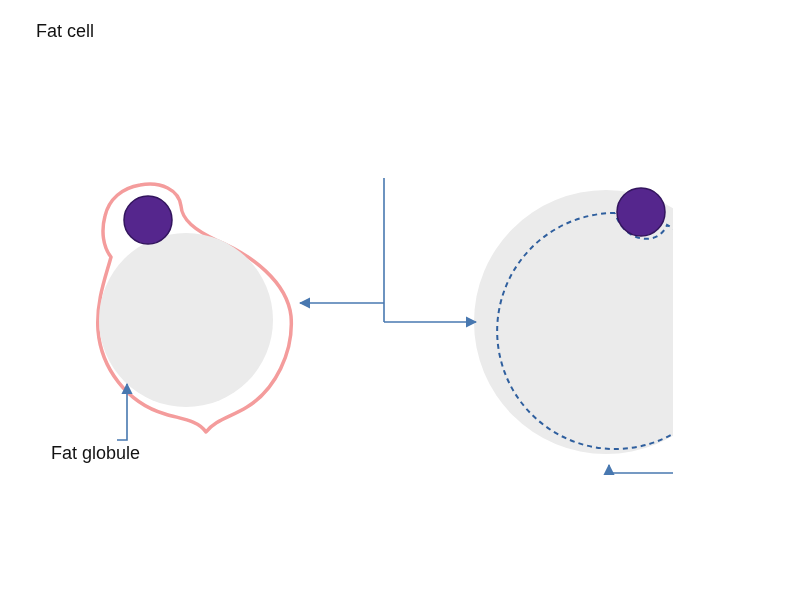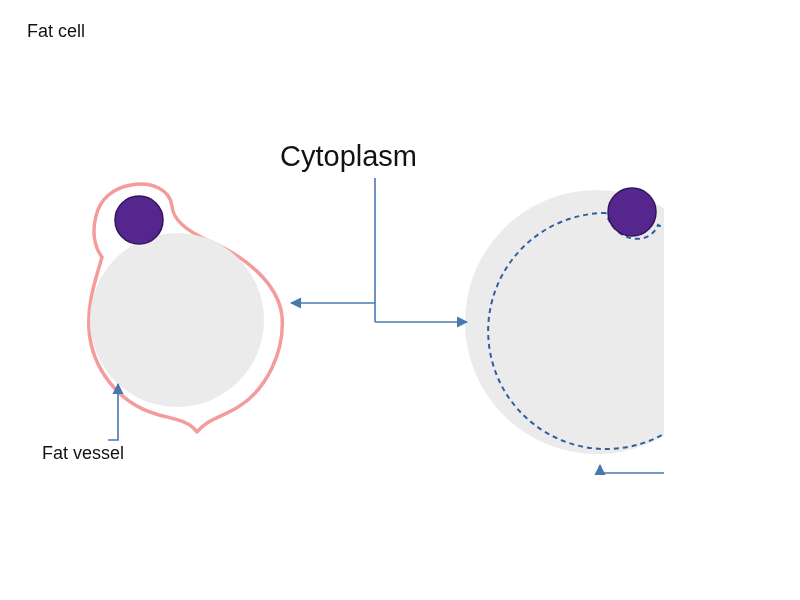--- a/index.html
+++ b/index.html
@@ -8,20 +8,21 @@
     background: #ffffff;
   }
   #stage {
     position: relative;
     width: 664px;
     height: 600px;
     background: #ffffff;
     overflow: hidden;
     font-family: "Liberation Sans", sans-serif;
     color: #121212;
+    margin-left: 9px;
   }
   #diagram-svg {
     position: absolute;
     left: 0;
     top: 0;
   }
   .lbl {
     position: absolute;
     white-space: nowrap;
     font-size: 18px;
@@ -97,16 +98,15 @@
     <circle class="nucleus" cx="632" cy="212" r="24"></circle>
 
     <path class="connector" d="M 375,178 L 375,322"></path>
     <path class="connector" marker-end="url(#arrow)" d="M 375,303 L 291,303"></path>
     <path class="connector" marker-end="url(#arrow)" d="M 375,322 L 467,322"></path>
     <path class="connector" marker-end="url(#arrow)" d="M 108,440 L 118,440 L 118,384"></path>
     <path class="connector" marker-end="url(#arrow)" d="M 675,473 L 600,473 L 600,465"></path>
   </svg>
 
   <div class="lbl lbl-fat-cell">Fat cell</div>
-  <div class="lbl lbl-cytoplasm">Cytoplasm</div>
-  <div class="lbl lbl-fat-globule">Fat vessel</div>
+  <div class="lbl lbl-fat-globule">Fat globule</div>
 
 </div>
 
 </body></html>

